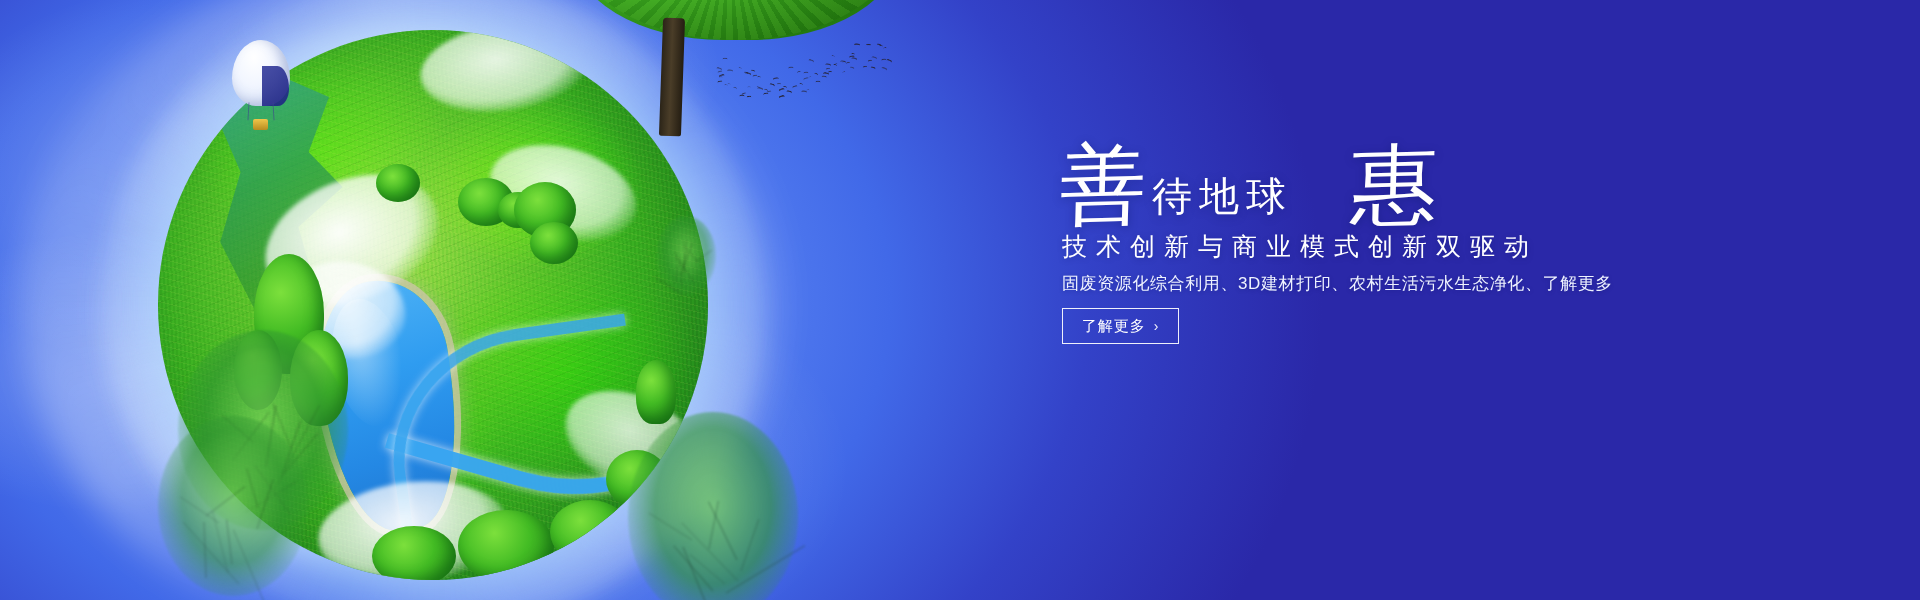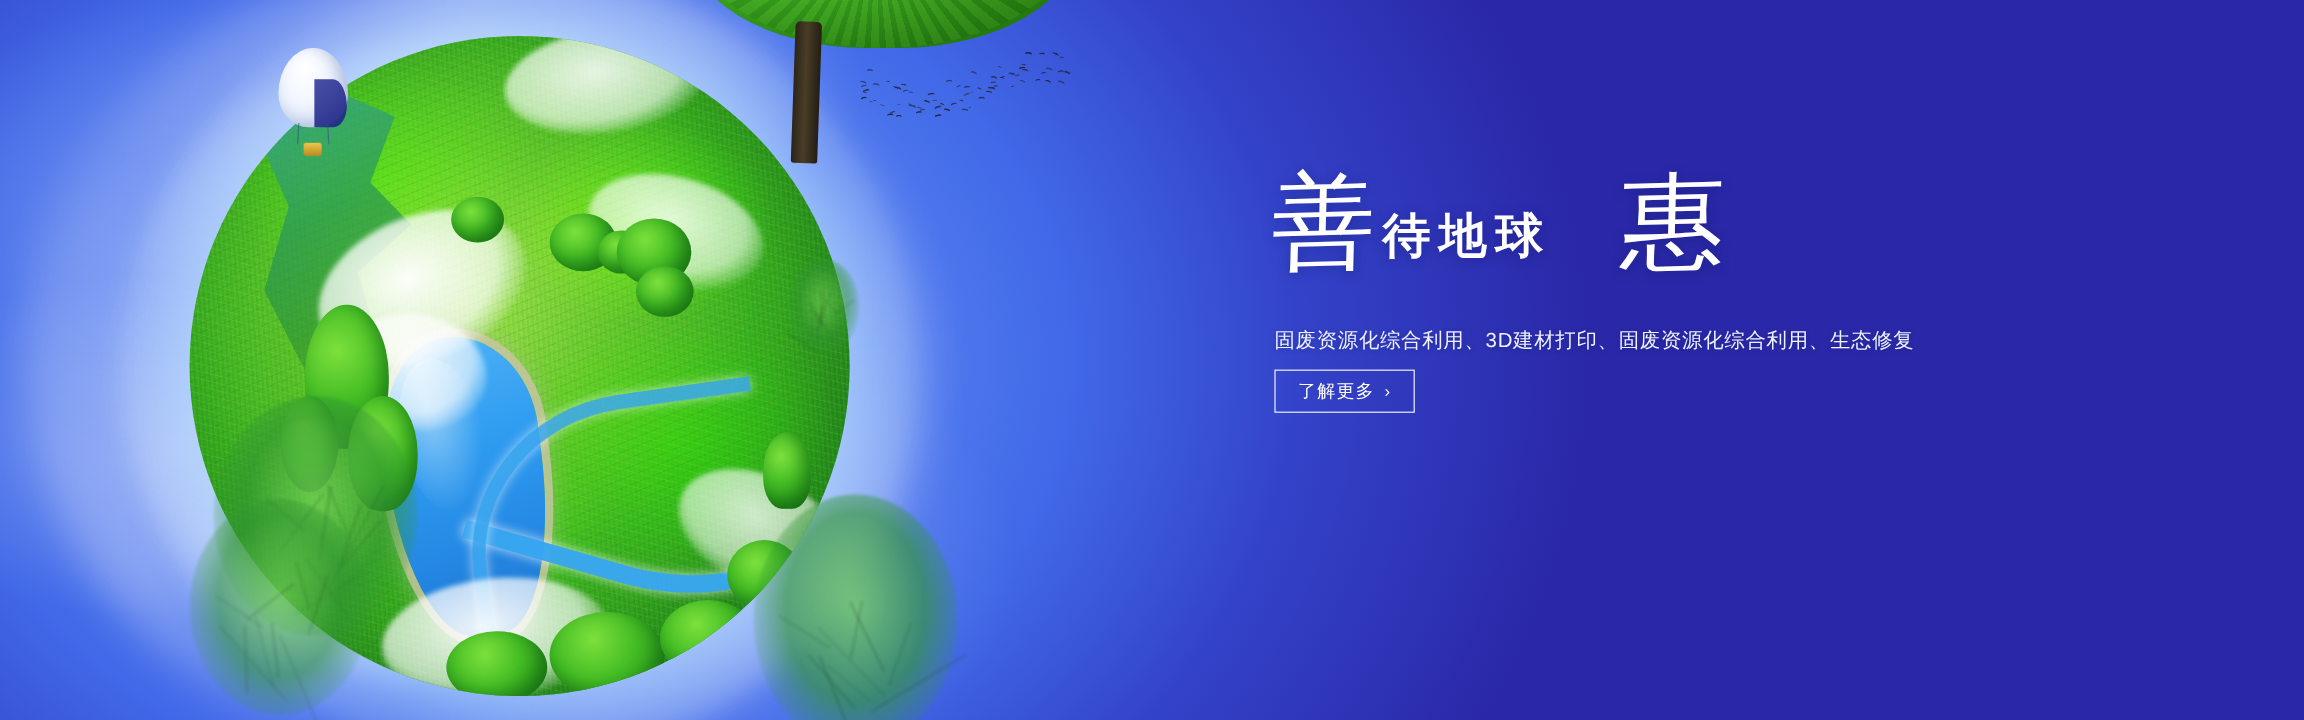--- a/index.html
+++ b/index.html
@@ -293,21 +293,21 @@
     font-weight:400;
     letter-spacing:0;
     transform:skewX(-3deg) rotate(-1.5deg);
     display:inline-block;
     padding-right:6px;
   }
   .hl-small {
     font-family:"Liberation Serif","DejaVu Serif",serif;
     font-size:40px;
     line-height:1;
-    font-weight:700;
+    font-weight:400;
     letter-spacing:7px;
     position:relative;
     top:-4px;
   }
   .hl-gap { width:58px; }
 
   .subtitle {
     position:absolute;
     left:2px; top:230px;
     color:#ffffff;
@@ -532,22 +532,23 @@
       <span class="hl-group">
         <span class="hl-big">善</span>
         <span class="hl-small">待地球</span>
       </span>
       <span class="hl-gap"></span>
       <span class="hl-group">
         <span class="hl-big">惠</span>
       </span>
     </div>
 
-
-    <div class="desc">固废资源化综合利用、3D建材打印、固废资源化综合利用、生态修复</div>
+    <div class="subtitle">技术创新与商业模式创新双驱动</div>
+
+    <div class="desc">固废资源化综合利用、3D建材打印、农村生活污水生态净化、了解更多</div>
 
     <button class="cta">
       <span>了解更多</span>
       <span class="chev">›</span>
     </button>
 
   </div>
 </div>
 
 </body></html>

